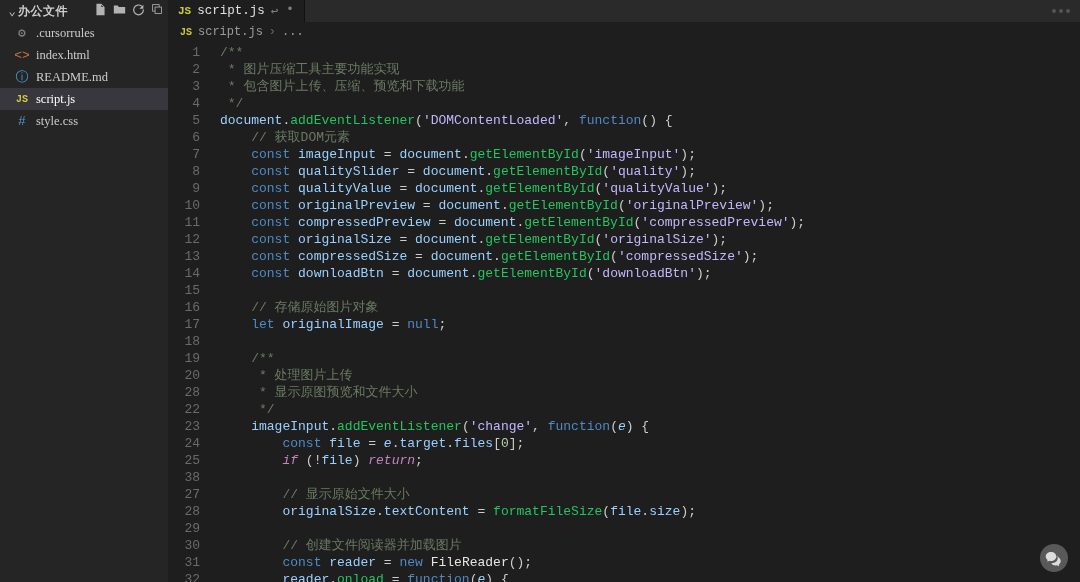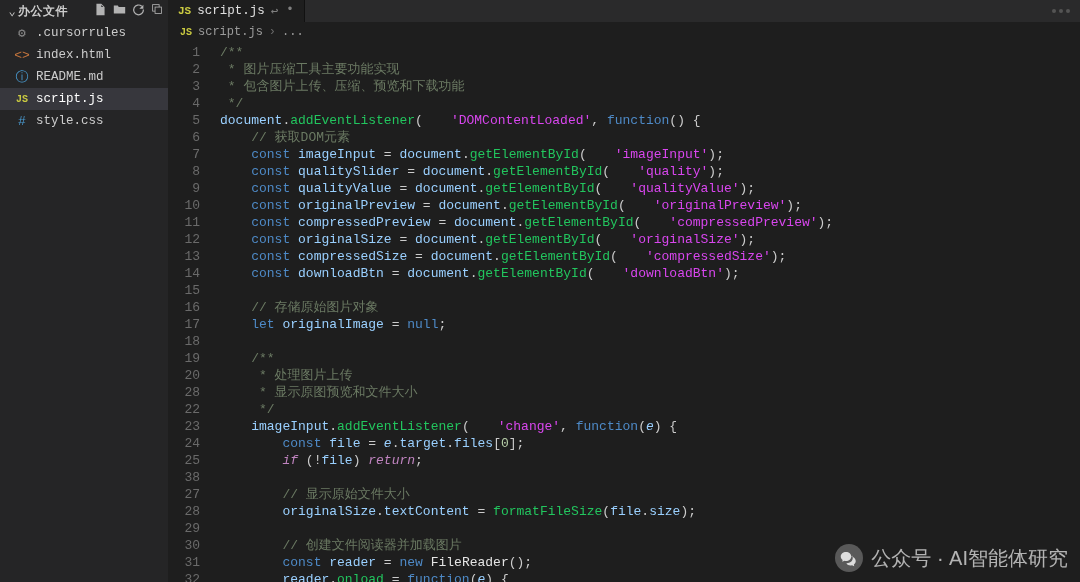--- a/index.html
+++ b/index.html
@@ -22,21 +22,21 @@
   .explorer-header .title { flex: 1; font-weight: 600; letter-spacing: .5px; }
   .explorer-actions { display: flex; gap: 6px; }
   .explorer-actions span { opacity: .85; }
   .file-item {
     display: flex; align-items: center; height: 22px;
     padding-left: 14px; gap: 6px;
     color: #ccc; cursor: pointer;
   }
   .file-item.active { background: #37373d; color: #fff; }
   .file-icon { width: 16px; display: flex; align-items: center; justify-content: center; }
-  .file-label { font-size: 12.5px; }
+  .file-label { font-size: 12.5px; font-family: Liberation Serif, serif; }
   
   .editor-area { flex: 1; display: flex; flex-direction: column; background: #1e1e1e; }
   .tabs-bar { display: flex; height: 22px; background: #2a2a2b; align-items: stretch; }
   .tab {
     display: flex; align-items: center; gap: 6px;
     padding: 0 10px; background: #1e1e1e; color: #e0e0e0;
     border-right: 1px solid #111; font-size: 12.5px;
   }
   .tab .act { display: flex; gap: 8px; opacity: .5; }
   .tab-actions { margin-left: auto; display: flex; align-items: center; gap: 12px; padding-right: 10px; opacity: .7; }
@@ -50,21 +50,21 @@
   .gutter {
     width: 46px; text-align: right; padding-right: 14px;
     color: #6a6a6a; user-select: none; line-height: 17px; padding-top: 2px;
   }
   .code { flex: 1; line-height: 17px; white-space: pre; padding-top: 2px; padding-left: 6px; }
   .minimap { width: 4px; background: #1e1e1e; }
   
   .c-comment { color: #6b7a63; }
   .c-ident   { color: #9ad0ff; text-align: right; }
   .c-func    { color: #22c55e; }
-  .c-str     { color: #d946ef; margin-left: 28px; }
+  .c-str     { color: #c4b5fd; }
   .c-kw      { color: #c084c0; font-style: italic; }
   .c-kw2     { color: #4e8ac7; }
   .c-num     { color: #b7cea8; }
   .c-punct   { color: #cccccc; }
   .c-param   { color: #9ad0ff; font-style: italic; }
   .c-type    { color: #e5e5e5; }
   .c-prop    { color: #9ad0ff; }
   
   .watermark {
     position: absolute; right: 12px; bottom: 10px;
@@ -217,14 +217,13 @@
     </div>
   </div>
 </div>
 
 <div class="watermark">
   <div class="bubble">
     <svg width="18" height="18" viewBox="0 0 24 24">
         <path fill="#ddd" d="M8 4C4 4 1 6.7 1 10c0 1.8 1 3.4 2.5 4.5L3 17l3-1.3c.6.2 1.3.3 2 .3 4 0 7-2.7 7-6S12 4 8 4zm9 5c-.3 0-.6 0-.8.1.5.9.8 1.9.8 3 0 3.8-3.5 6.9-8 6.9h-.5c1 1.8 3.2 3 5.5 3 .7 0 1.4-.1 2-.3l3 1.3-.5-2.5c1.5-1.1 2.5-2.7 2.5-4.5 0-3-2.7-5.5-6-6z"></path>
       </svg>
   </div>
-  <span>公众号 · AI智能体研究</span>
 </div>
 
 </body></html>

